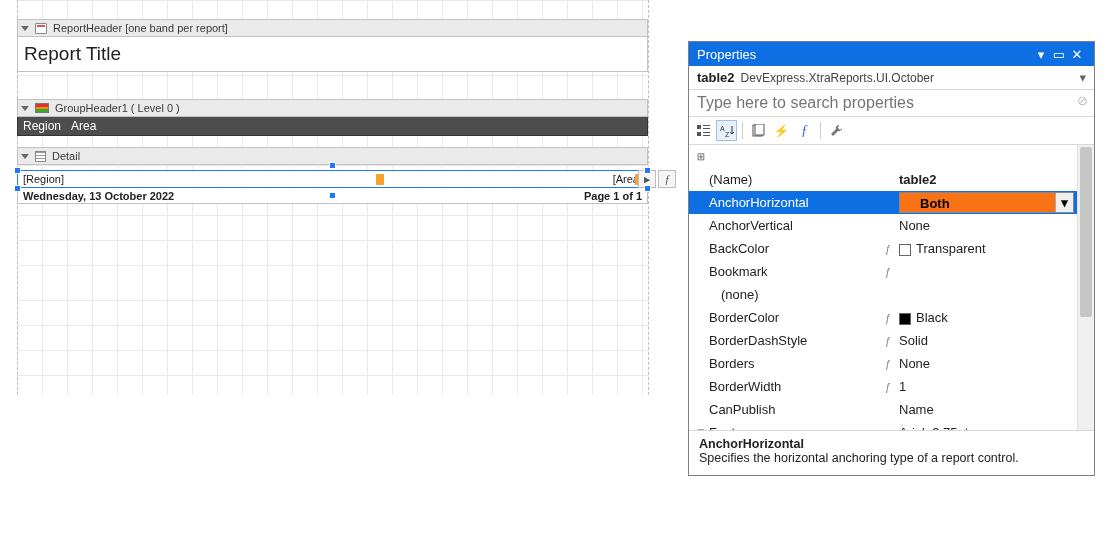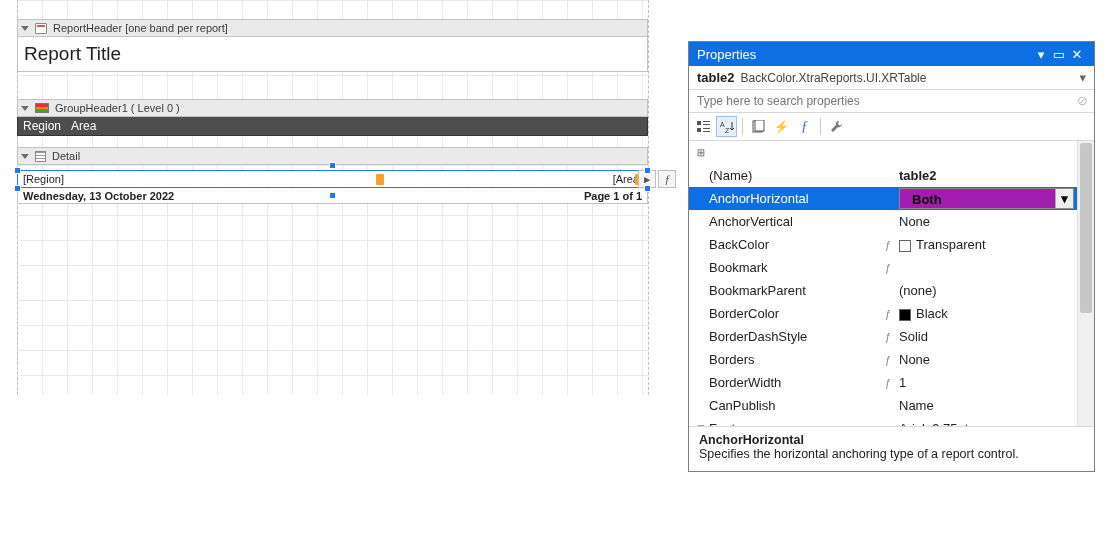--- a/index.html
+++ b/index.html
@@ -36,35 +36,35 @@
   .side-btn{position:absolute;width:18px;height:18px;border:1px solid #bdbdbd;background:#f5f5f5;display:flex;align-items:center;justify-content:center;z-index:5;font-size:11px;color:#555}
   
   .panel{position:absolute;left:688px;top:41px;width:407px;border:1px solid #7a7f88;background:#fff;font-size:13px}
   .pnl-title{height:24px;background:#0d6fe1;color:#fff;display:flex;align-items:center;padding:0 8px;font-size:13px}
   .pnl-title .ttl{flex:1}
   .pnl-title .wbtn{width:18px;height:18px;display:flex;align-items:center;justify-content:center;color:#fff;cursor:pointer}
   .selrow{padding:4px 8px;border-bottom:1px solid #d8d8d8;display:flex;align-items:baseline;gap:6px}
   .selrow b{font-weight:600}
   .selrow .cls{color:#444;font-size:12px}
   .search{position:relative;border-bottom:1px solid #d8d8d8}
-  .search input{width:100%;border:none;padding:4px 24px 4px 8px;font-size:12px;color:#7d7d7d;outline:none}
+  .search input{width:100%;border:none;padding:4px 24px 4px 8px;font-size:16px;color:#7d7d7d;outline:none}
   .search .clr{position:absolute;right:6px;top:3px;color:#bbb;font-size:13px}
   .toolbar{display:flex;gap:2px;padding:3px 4px;border-bottom:1px solid #d8d8d8}
   .tbtn{width:21px;height:21px;display:flex;align-items:center;justify-content:center;border:1px solid transparent;color:#444;font-size:12px}
   .tbtn.active{border-color:#9fbfe8;background:#e8f0fb}
   .proplist{position:relative;height:285px;overflow:hidden}
   .scrollbar{position:absolute;right:0;top:0;bottom:0;width:17px;background:#f0f0f0;border-left:1px solid #e0e0e0}
   .thumb{position:absolute;left:2px;right:2px;top:2px;height:170px;background:#c6c6c6;border-radius:2px}
   .prow{display:flex;align-items:center;height:23px;padding-left:6px;padding-right:20px}
   .prow .exp{width:12px;text-align:center;color:#555;font-size:10px}
   .prow .nm{width:178px;padding-left:2px}
   .prow .lk{width:14px;color:#888;font-size:11px}
   .prow .val{flex:1}
   .prow.selected{background:#0d6fe1;color:#fff}
-  .prow.selected .val{background:#a21caf;color:#000;margin:1px 0;height:21px;line-height:21px;padding:0 12px;border:1px solid #888;font-weight:600;position:relative}
+  .prow.selected .val{background:#f97316;color:#000;margin:1px 0;height:21px;line-height:21px;padding:0 20px;border:1px solid #888;font-weight:600;position:relative}
   .dd{position:absolute;right:0;top:0;width:18px;height:100%;border-left:1px solid #aaa;display:flex;align-items:center;justify-content:center;background:#eee}
   .sw{display:inline-block;width:12px;height:12px;border:1px solid #666;vertical-align:middle;margin-right:5px}
   .desc{border-top:1px solid #d8d8d8;padding:6px 10px 10px;font-size:12.5px}
   .desc b{font-weight:600}
   svg{display:block}
 </style>
 </head>
 <body>
 
 <div class="canvas">
@@ -126,21 +126,21 @@
 <div class="panel">
   <div class="pnl-title">
     <span class="ttl">Properties</span>
     <span class="wbtn">▾</span>
     <span class="wbtn">▭</span>
     <span class="wbtn">✕</span>
   </div>
 
   <div class="selrow">
     <b>table2</b>
-    <span class="cls">BackColor.XtraReports.UI.XRTable</span>
+    <span class="cls">DevExpress.XtraReports.UI.October</span>
     <span style="flex:1"></span>
       <span style="color:#666">▾</span>
   </div>
 
   <div class="search">
     <input placeholder="Type here to search properties" style="">
     <span class="clr">⊘</span>
   </div>
 
   <div class="toolbar">
@@ -209,21 +209,20 @@
         <span class="val"><span class="sw" style="background: rgb(255, 255, 255);"></span><span>Transparent</span></span>
       </div>
       <div class="prow">
         <span class="exp"></span>
         <span class="nm">Bookmark</span>
         <span class="lk">ƒ</span>
         <span class="val"><span></span></span>
       </div>
       <div class="prow">
         <span class="exp"></span>
-        <span class="nm">BookmarkParent</span>
         <span class="lk"></span>
         <span class="val"><span>(none)</span></span>
       </div>
       <div class="prow">
         <span class="exp"></span>
         <span class="nm">BorderColor</span>
         <span class="lk">ƒ</span>
         <span class="val"><span class="sw" style="background: rgb(0, 0, 0);"></span><span>Black</span></span>
       </div>
       <div class="prow">

